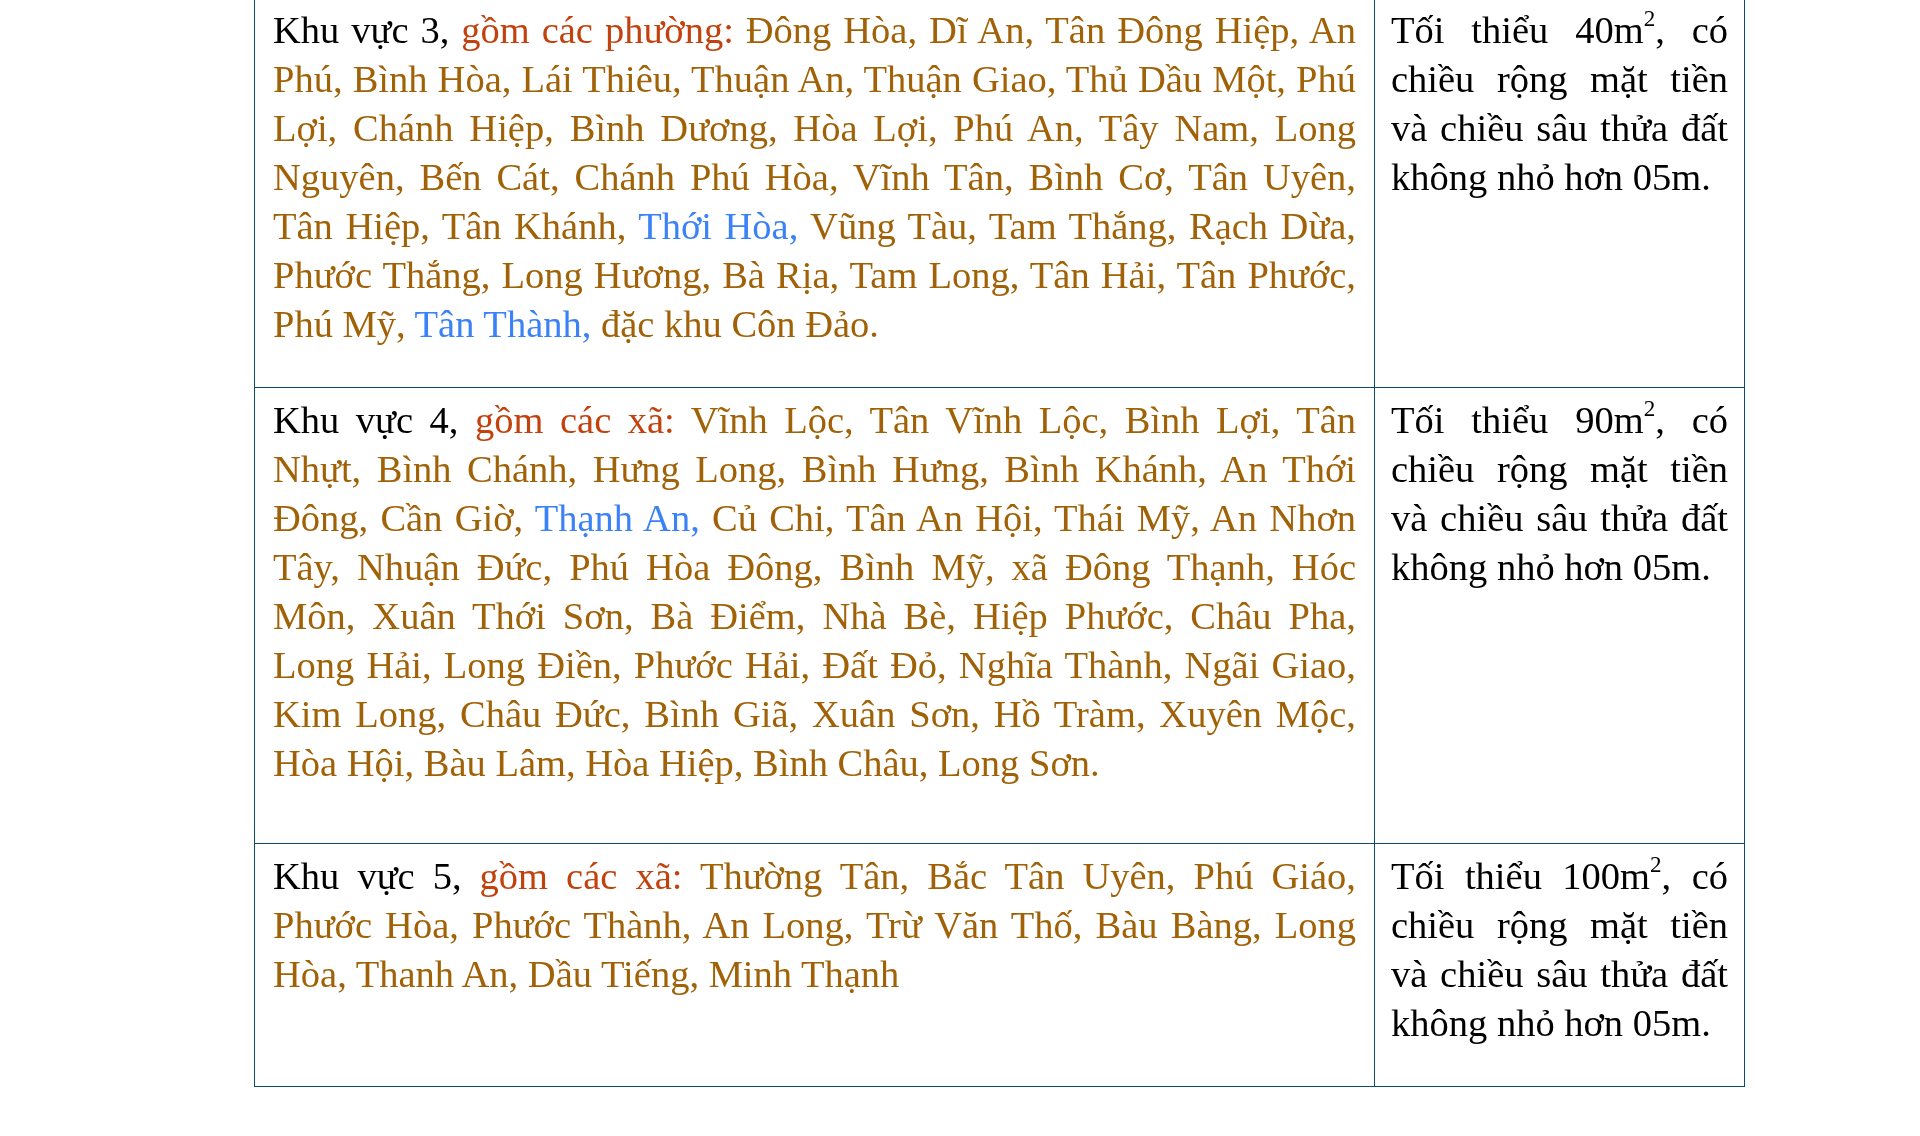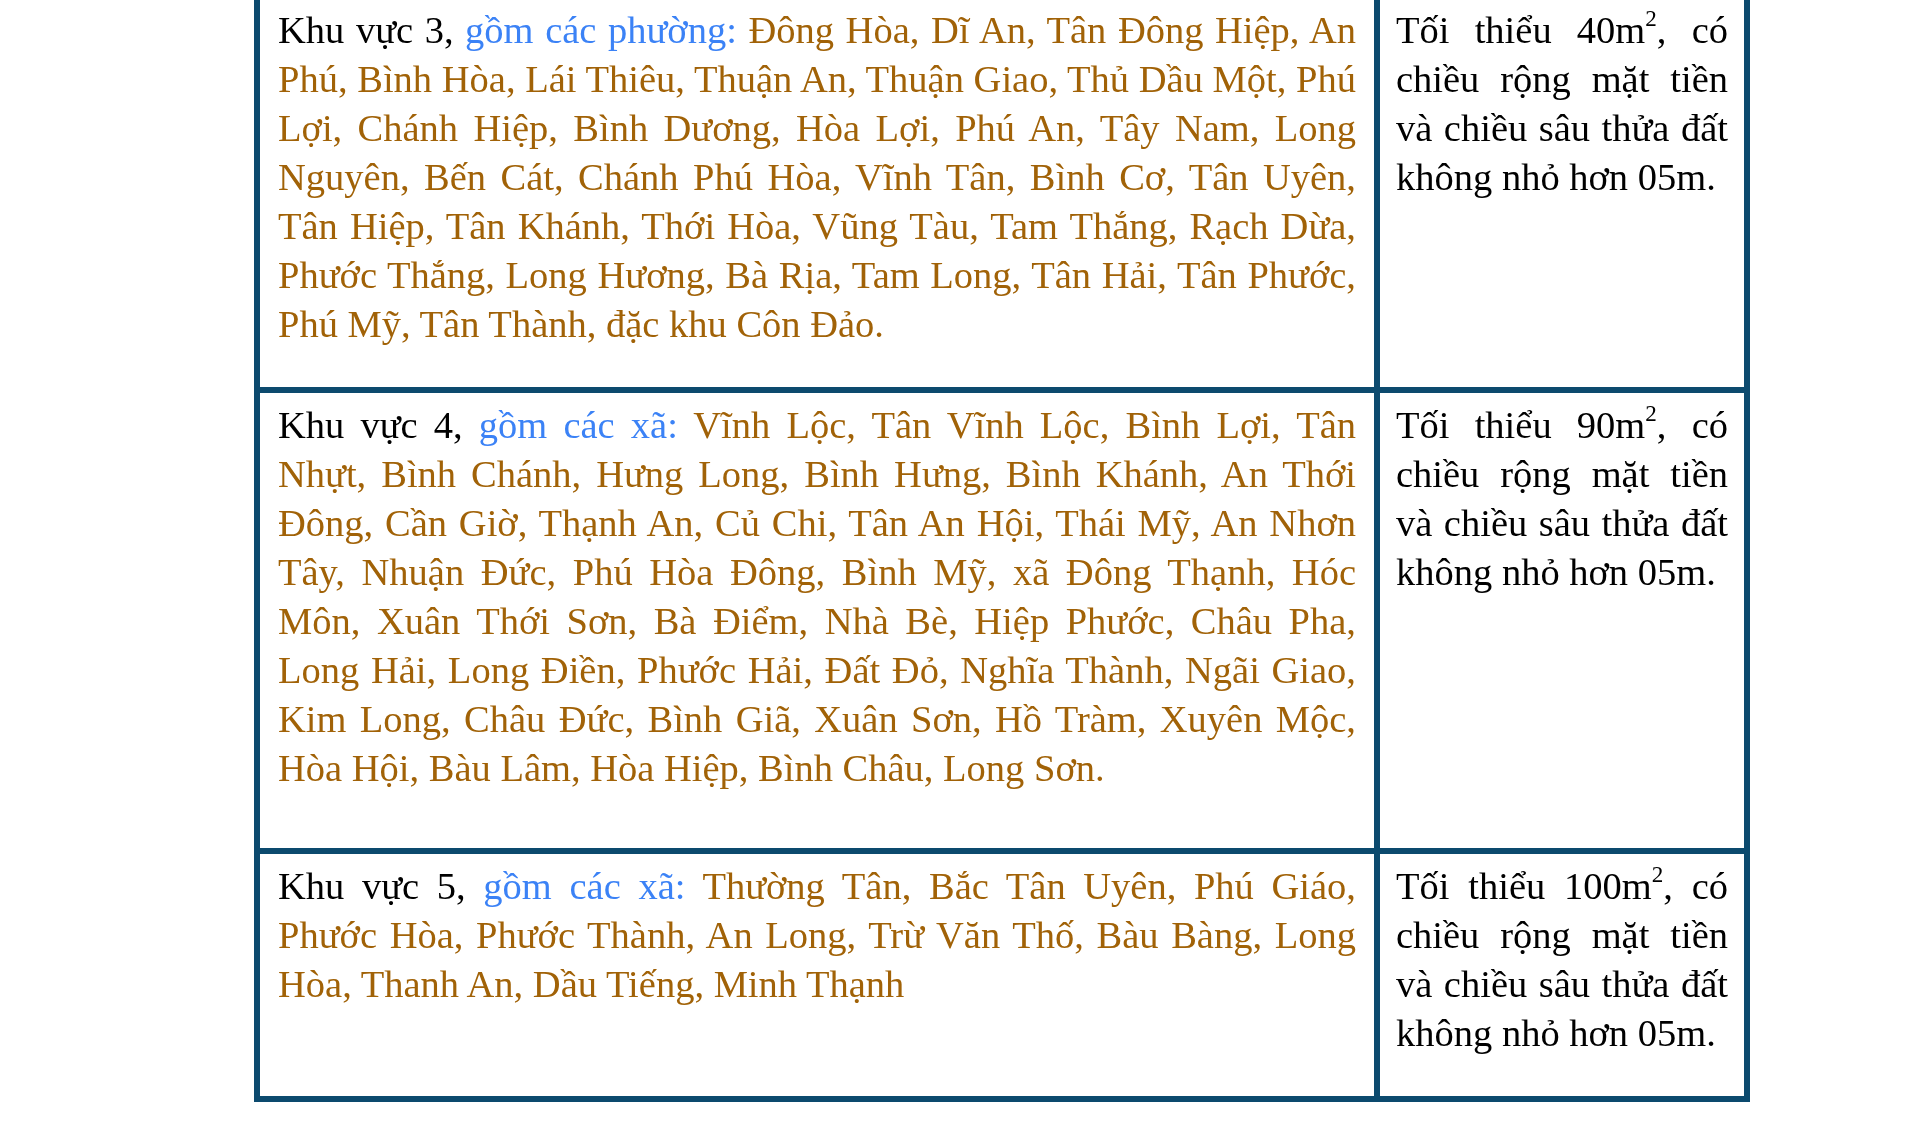--- a/index.html
+++ b/index.html
@@ -13,40 +13,40 @@
   }
   .doc-table {
     position: absolute;
     left: 254px;
     top: -2px;
     width: 1490px;
     border-collapse: collapse;
     table-layout: fixed;
   }
   .doc-table td {
-    border: 6px solid #0c4a6e;
+    border: 1px solid #0c4a6e;
     vertical-align: top;
     font-size: 38.5px;
     line-height: 49px;
     text-align: justify;
     text-align-last: left;
     padding: 0;
   }
   .doc-table tr:first-child td { border-top: none; }
   .col-left { width: 1120px; }
   .col-right { width: 370px; }
   .cell-left-inner { padding: 8px 18px 0 18px; }
   .cell-right-inner { padding: 8px 16px 0 16px; color: #000000; }
   .row-1 td { height: 389px; }
   .row-2 td { height: 455px; }
   .row-3 td { height: 242px; margin-top: 48px; }
   .area-label { font-weight: normal; color: #000000; }
-  .intro { color: #3b82f6; }
+  .intro { color: #c2410c; }
   .place { color: #a16207; }
-  .place.dark { color: #a16207; }
+  .place.dark { color: #3b82f6; }
   sup { font-size: 0.6em; line-height: 0; vertical-align: 0.75em; }
 </style>
 </head>
 <body>
 
 <table class="doc-table">
   <colgroup>
     <col class="col-left">
     <col class="col-right">
   </colgroup>

